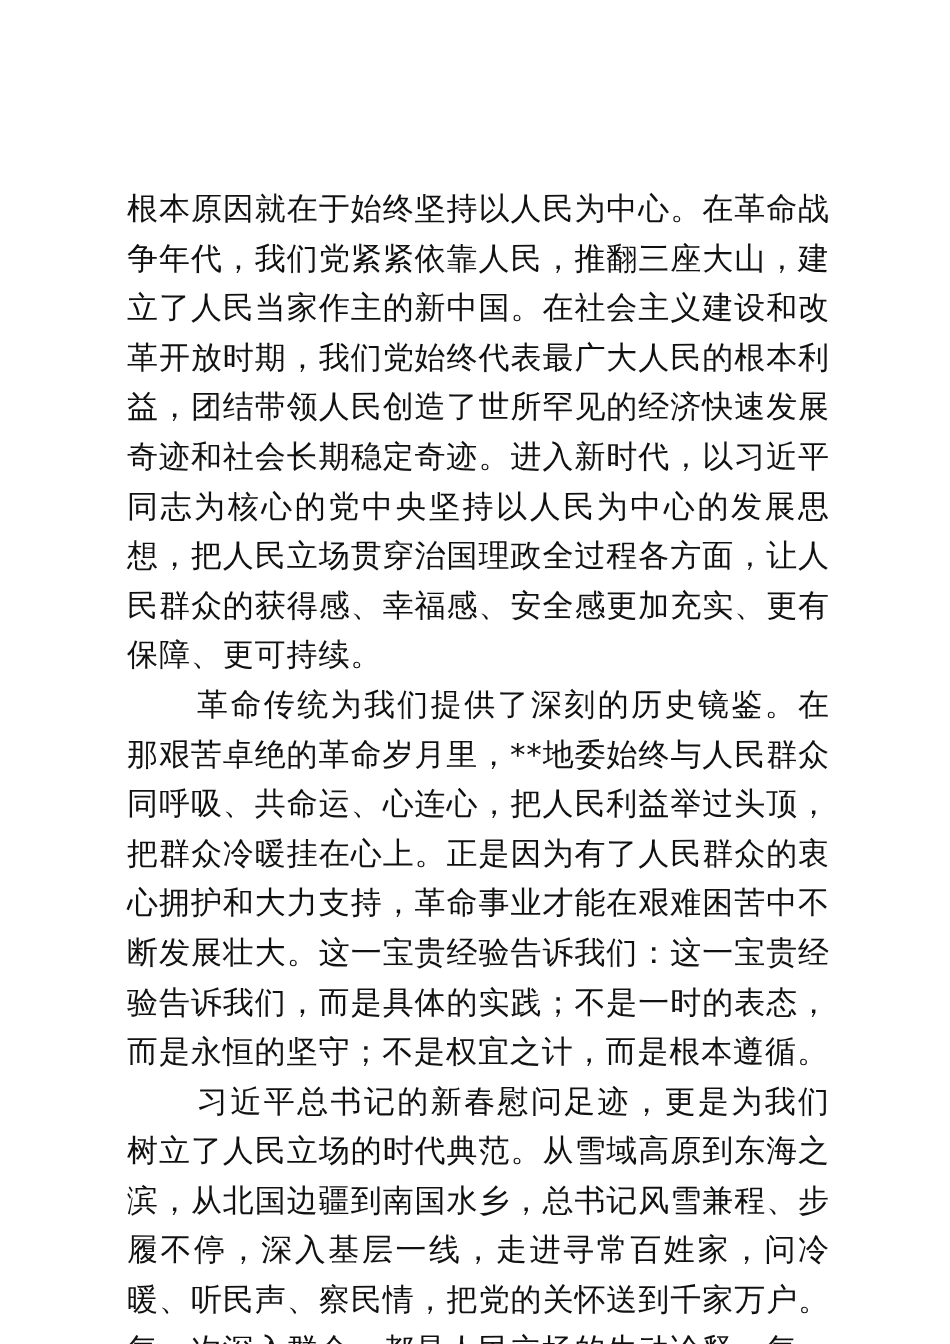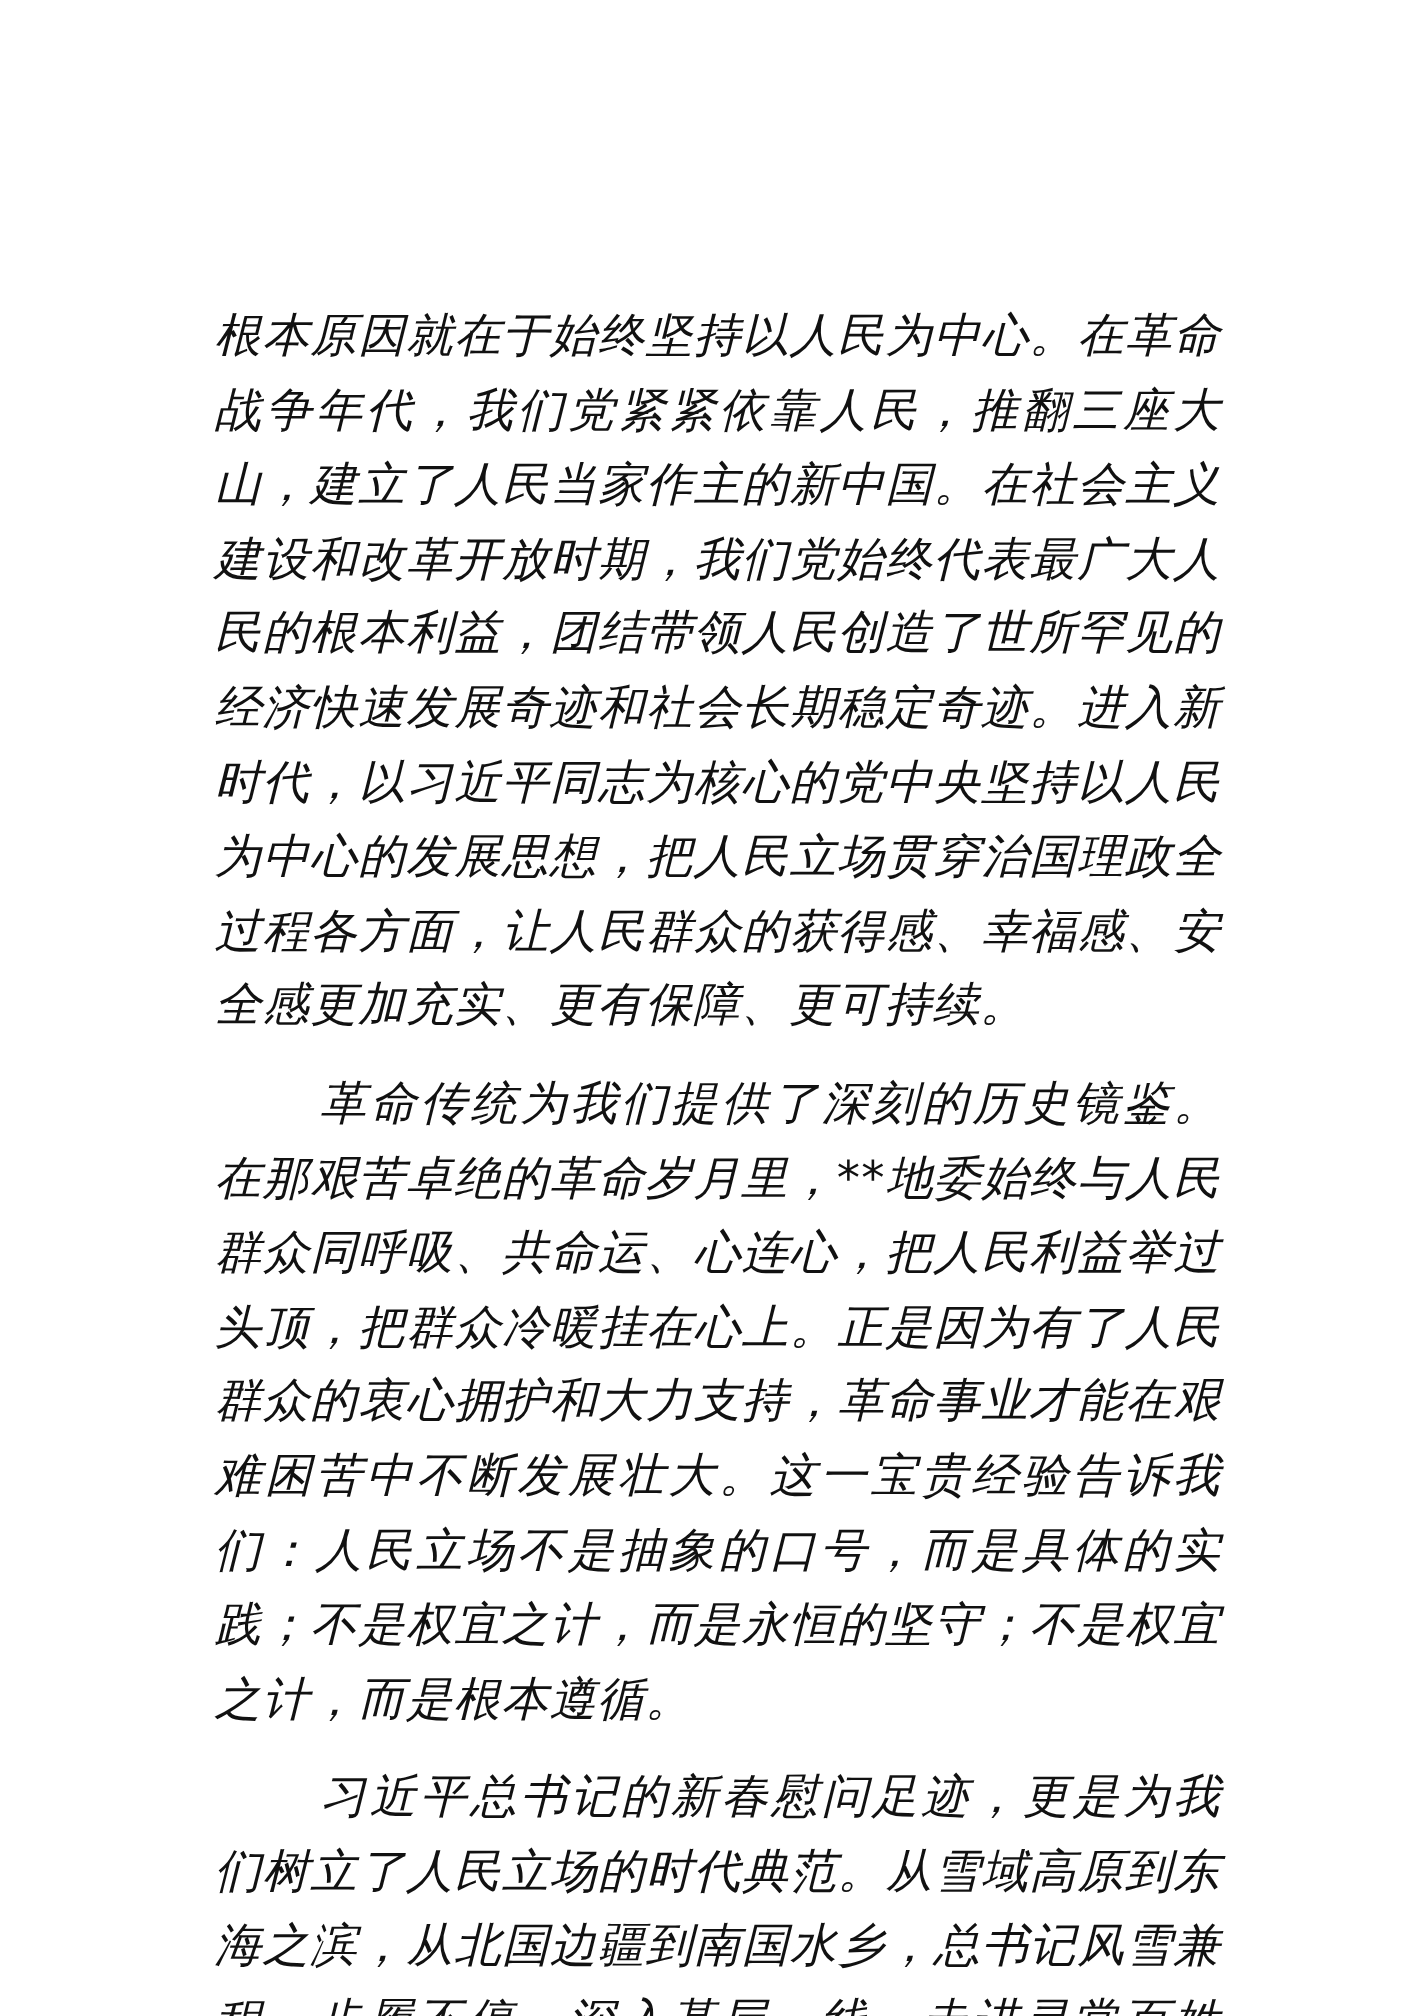--- a/index.html
+++ b/index.html
@@ -26,32 +26,31 @@
       left: 127px;
       top: 184px;
       width: 703px;
       font-family: "DejaVu Sans", "Liberation Sans", sans-serif;
       font-size: 31px;
       line-height: 49.6px;
       color: #111111;
       letter-spacing: 0.9px;
     }
     .para {
-      margin: 16px;
+      margin: 0;
       text-align: justify;
       text-align-last: left;
       word-break: break-all;
-      font-style: italic;
     }
     .para.indent {
       text-indent: 70px;
     }
   </style>
 </head>
 <body>
 
 <div class="page">
   <div class="body-text">
     <p class="para">根本原因就在于始终坚持以人民为中心。在革命战争年代，我们党紧紧依靠人民，推翻三座大山，建立了人民当家作主的新中国。在社会主义建设和改革开放时期，我们党始终代表最广大人民的根本利益，团结带领人民创造了世所罕见的经济快速发展奇迹和社会长期稳定奇迹。进入新时代，以习近平同志为核心的党中央坚持以人民为中心的发展思想，把人民立场贯穿治国理政全过程各方面，让人民群众的获得感、幸福感、安全感更加充实、更有保障、更可持续。</p>
-    <p class="para indent">革命传统为我们提供了深刻的历史镜鉴。在那艰苦卓绝的革命岁月里，**地委始终与人民群众同呼吸、共命运、心连心，把人民利益举过头顶，把群众冷暖挂在心上。正是因为有了人民群众的衷心拥护和大力支持，革命事业才能在艰难困苦中不断发展壮大。这一宝贵经验告诉我们：人民立场不是抽象的口号，而是具体的实践；不是权宜之计，而是永恒的坚守；不是权宜之计，而是根本遵循。</p>
+    <p class="para indent">革命传统为我们提供了深刻的历史镜鉴。在那艰苦卓绝的革命岁月里，**地委始终与人民群众同呼吸、共命运、心连心，把人民利益举过头顶，把群众冷暖挂在心上。正是因为有了人民群众的衷心拥护和大力支持，革命事业才能在艰难困苦中不断发展壮大。这一宝贵经验告诉我们：这一宝贵经验告诉我们，而是具体的实践；不是一时的表态，而是永恒的坚守；不是权宜之计，而是根本遵循。</p>
     <p class="para indent">习近平总书记的新春慰问足迹，更是为我们树立了人民立场的时代典范。从雪域高原到东海之滨，从北国边疆到南国水乡，总书记风雪兼程、步履不停，深入基层一线，走进寻常百姓家，问冷暖、听民声、察民情，把党的关怀送到千家万户。每一次深入群众，都是人民立场的生动诠释；每一次嘘寒问</p>
   </div>
 </div>
 
 </body></html>

